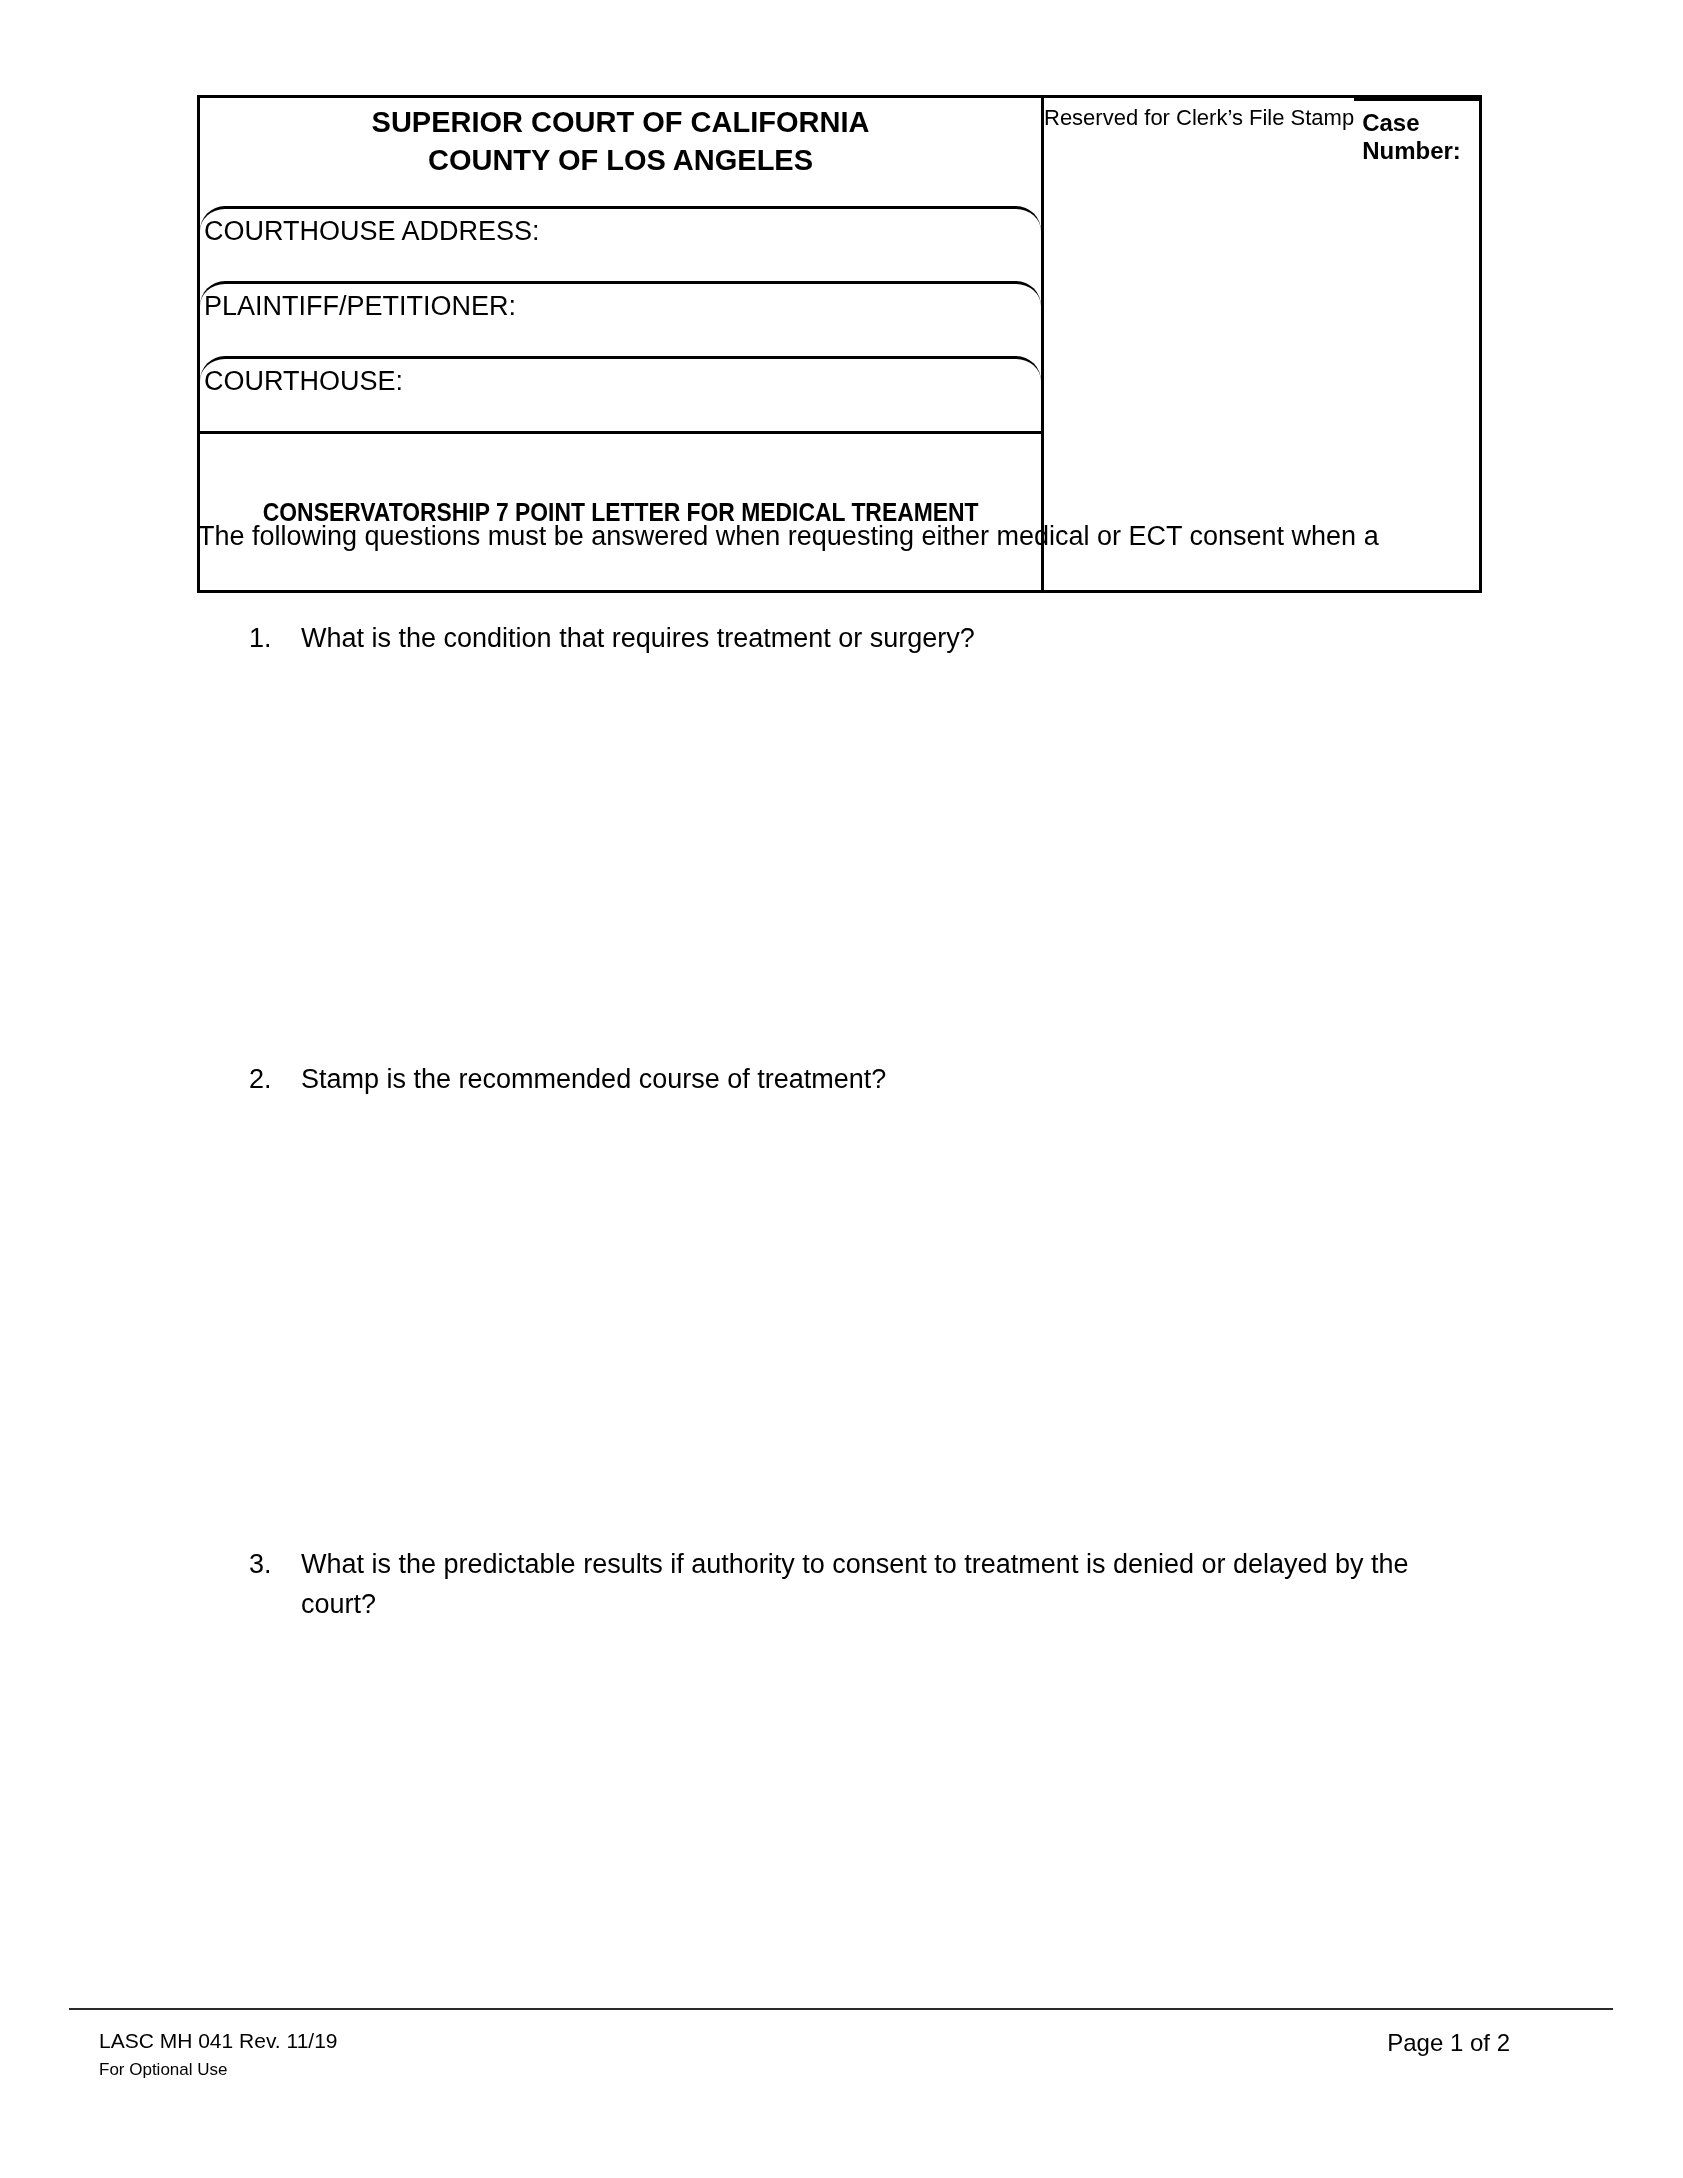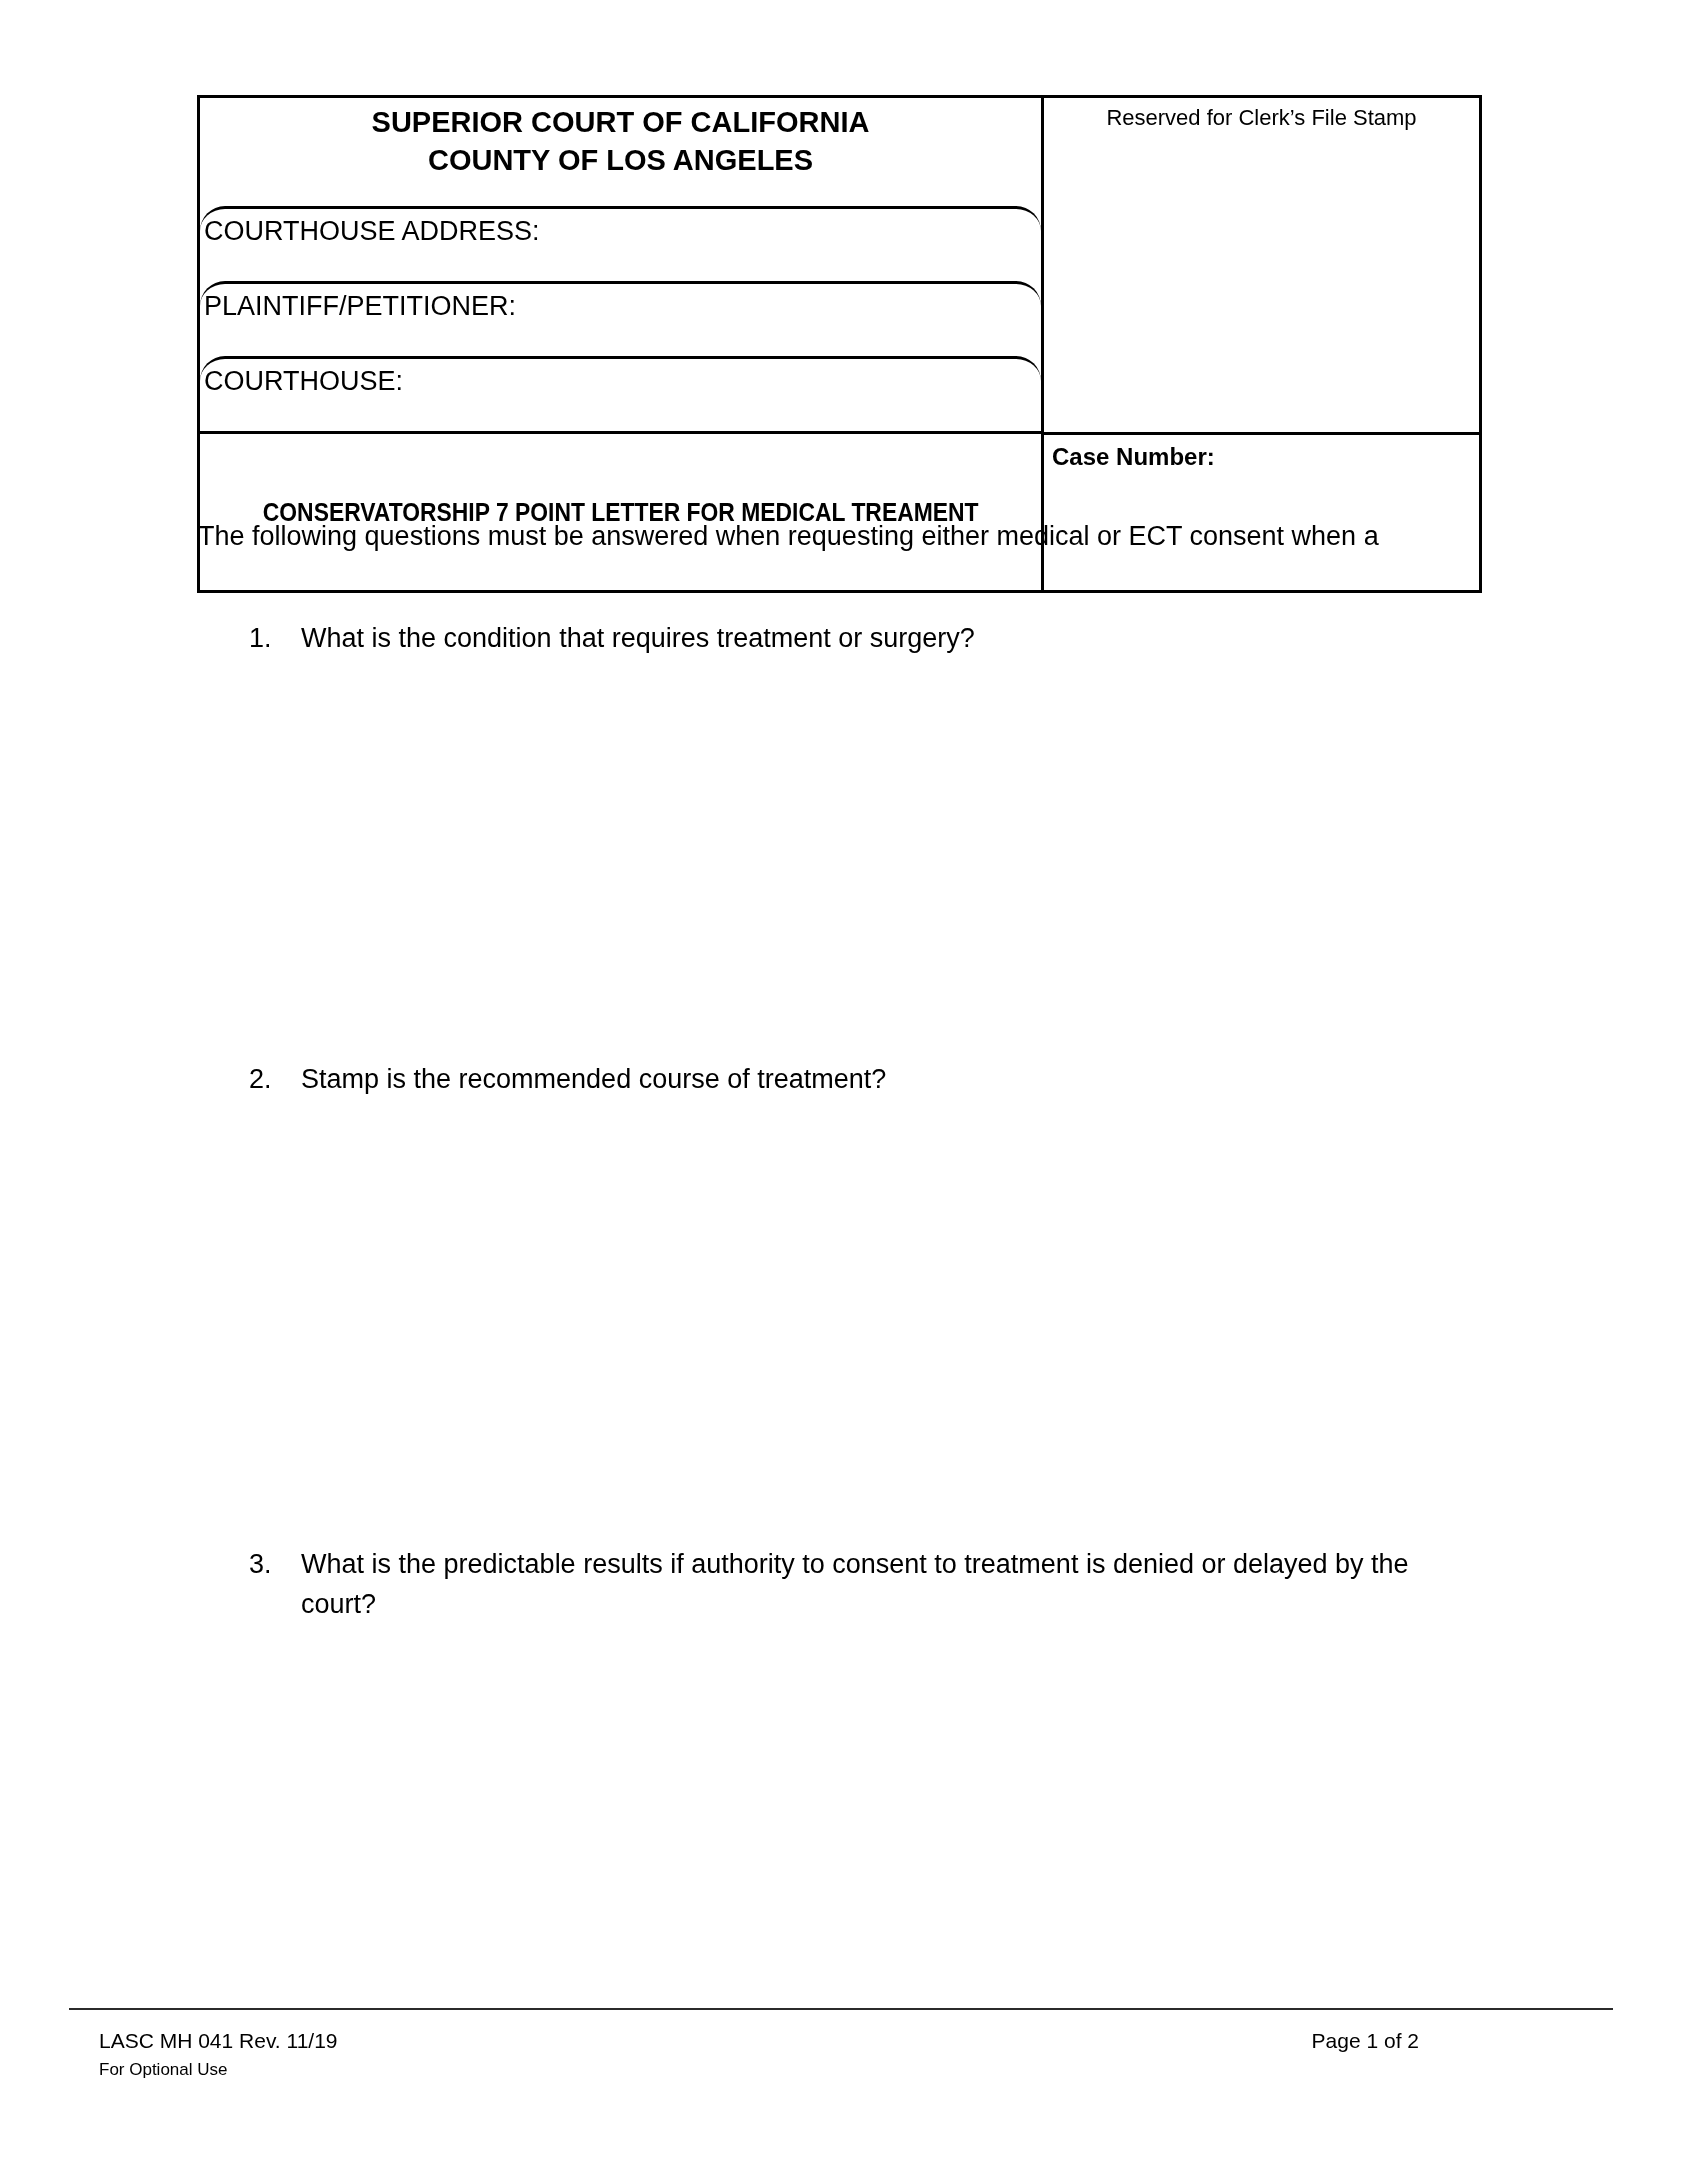--- a/index.html
+++ b/index.html
@@ -32,21 +32,20 @@
     width: 844px;
     border-right: 3px solid #000000;
     box-sizing: border-box;
     display: flex;
     flex-direction: column;
     flex-shrink: 0;
   }
   .col-right {
     flex: 1;
     display: flex;
-    flex-direction: column;
   }
   .row-court {
     height: 108px;
     box-sizing: border-box;
     text-align: center;
     padding-top: 5px;
     font-weight: bold;
     font-size: 29px;
     line-height: 38px;
   }
@@ -135,25 +134,25 @@
     background: #2b2b2b;
   }
   .footer-form-number {
     position: absolute;
     left: 99px;
     top: 2029px;
     font-size: 21px;
   }
   .footer-page {
     position: absolute;
-    left: 1122px;
+    left: 1213px;
     top: 2029px;
     width: 297px;
     text-align: right;
-    font-size: 21px;
+    font-size: 24px;
   }
   .footer-optional {
     position: absolute;
     left: 99px;
     top: 2060px;
     font-size: 17px;
   }
 </style>
 </head>
 <body>

